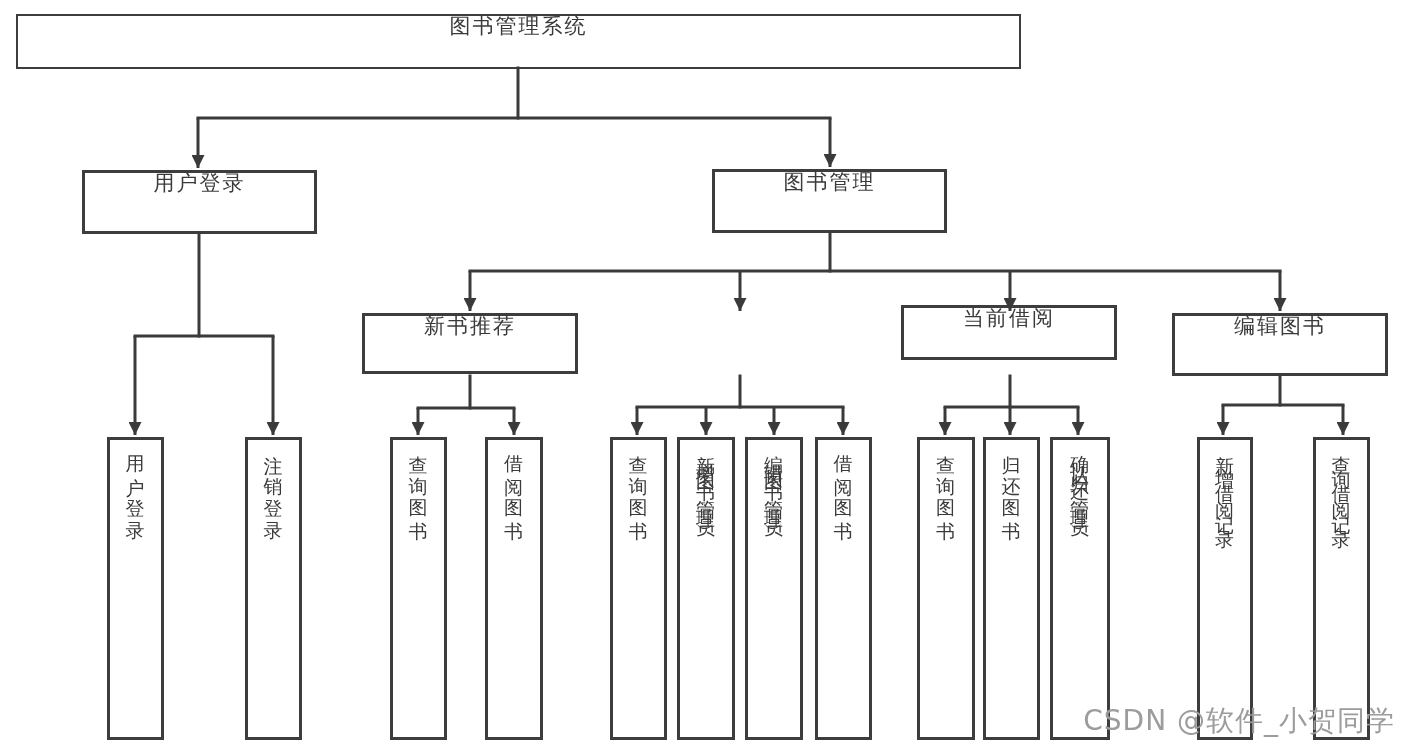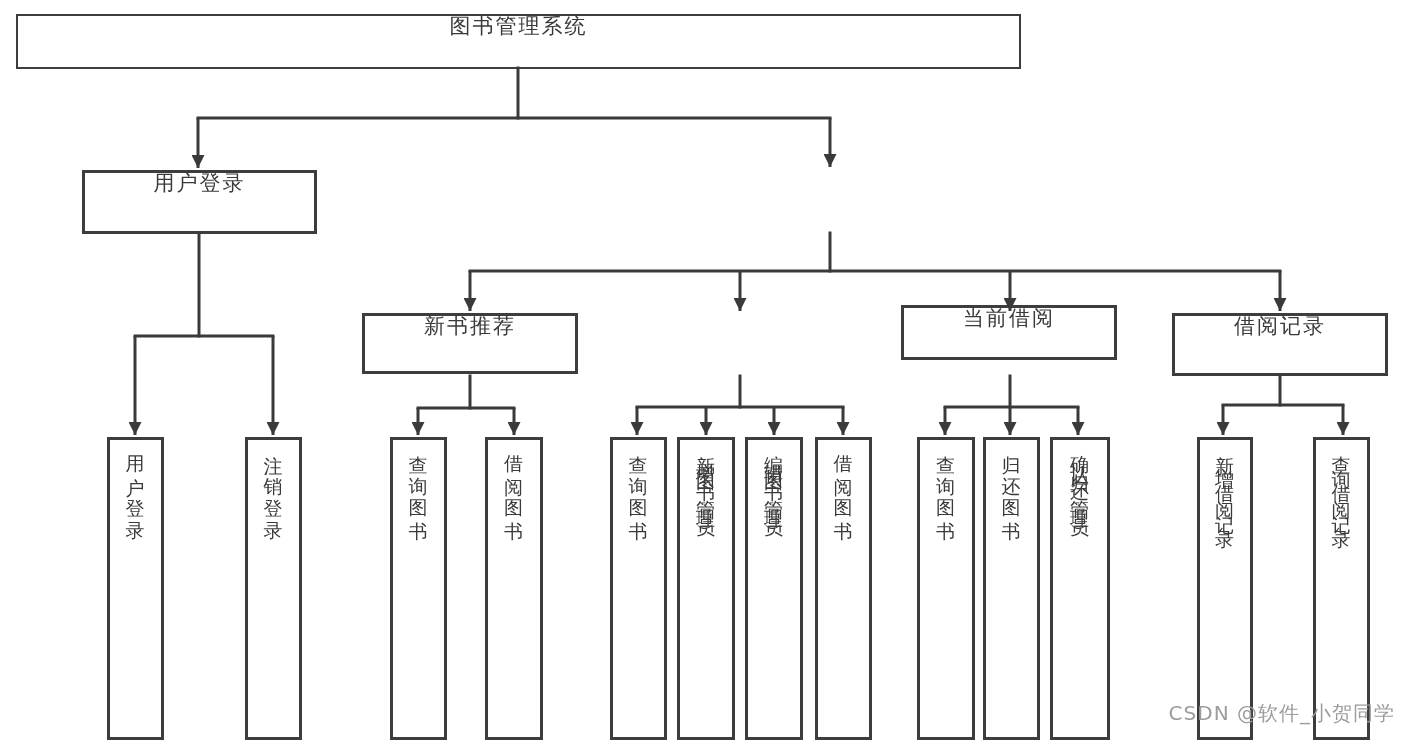--- a/index.html
+++ b/index.html
@@ -55,48 +55,51 @@
   .connectors .arrowline {
     stroke: var(--line, #3a3a3a);
     stroke-width: 3;
     stroke-linecap: butt;
     fill: none;
   }
   .arrowhead { fill: var(--line, #3a3a3a); }
   .watermark {
     position: absolute;
     right: 10px;
-    bottom: 20px;
-    font-size: 20px;
+    bottom: 7px;
+    font-size: 28px;
     letter-spacing: 1px;
     color: var(--watermark, #9c9c9c);
     white-space: nowrap;
   }
 </style>
 </head>
 <body>
 
 <div class="canvas">
 
   <div class="node root" style="left:16px; top:14px; width:1005px; height:55px">
     <span class="hlabel">图书管理系统</span>
   </div>
 
   <div class="node" style="left:82px; top:170px; width:235px; height:64px">
     <span class="hlabel">用户登录</span>
   </div>
+  <div class="node" style="left:712px; top:169px; width:235px; height:64px">
+    <span class="hlabel">图书管理</span>
+  </div>
 
   <div class="node" style="left:362px; top:313px; width:216px; height:61px">
     <span class="hlabel">新书推荐</span>
   </div>
   <div class="node" style="left:901px; top:305px; width:216px; height:55px">
     <span class="hlabel">当前借阅</span>
   </div>
   <div class="node" style="left:1172px; top:313px; width:216px; height:63px">
-    <span class="hlabel">借阅记录</span>
+    <span class="hlabel">编辑图书</span>
   </div>
 
   <div class="node vnode" style="left:107px; top:437px; width:57px; height:303px">
     <span class="vlabel ls-wide">用户登录</span>
   </div>
   <div class="node vnode" style="left:245px; top:437px; width:57px; height:303px">
     <span class="vlabel ls-wide">注销登录</span>
   </div>
 
   <div class="node vnode" style="left:390px; top:437px; width:57px; height:303px">

